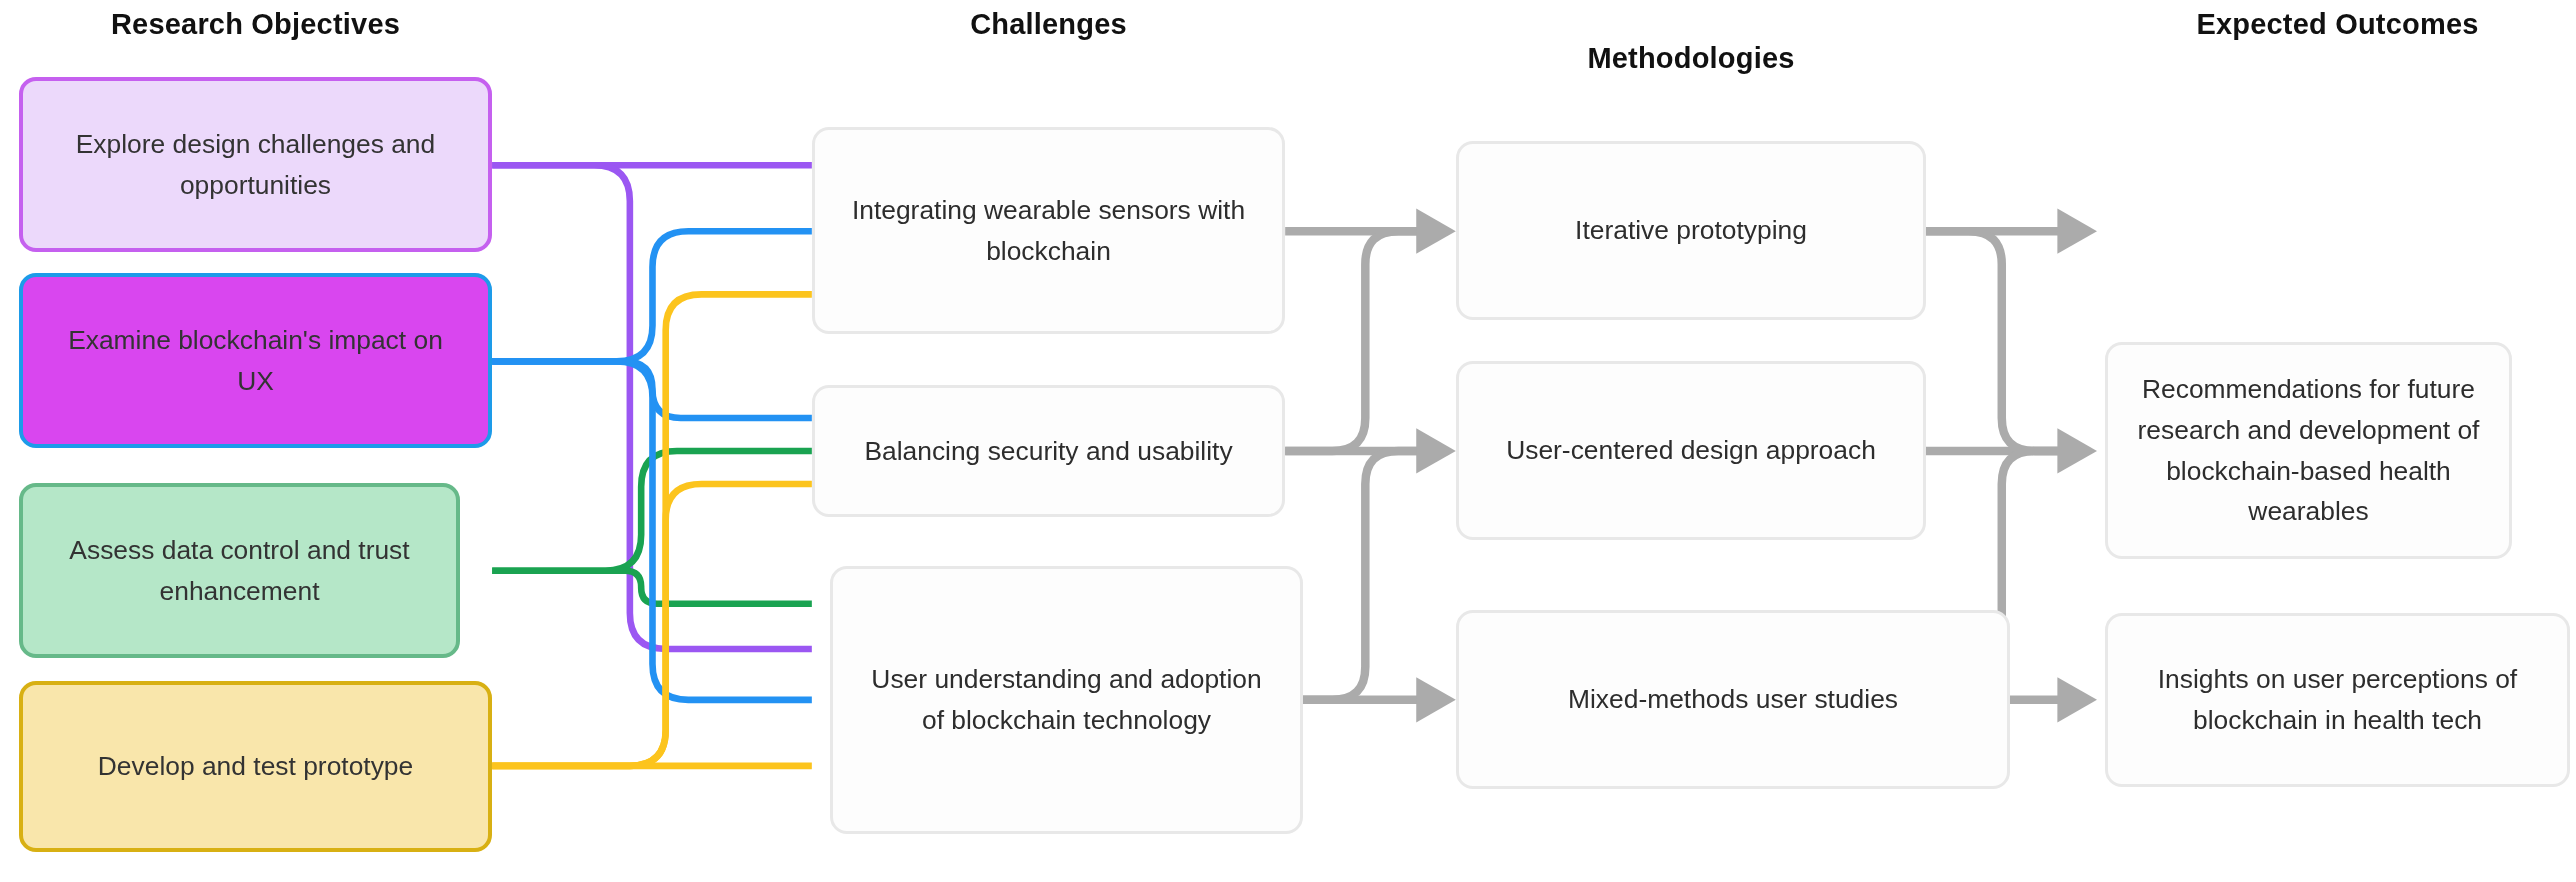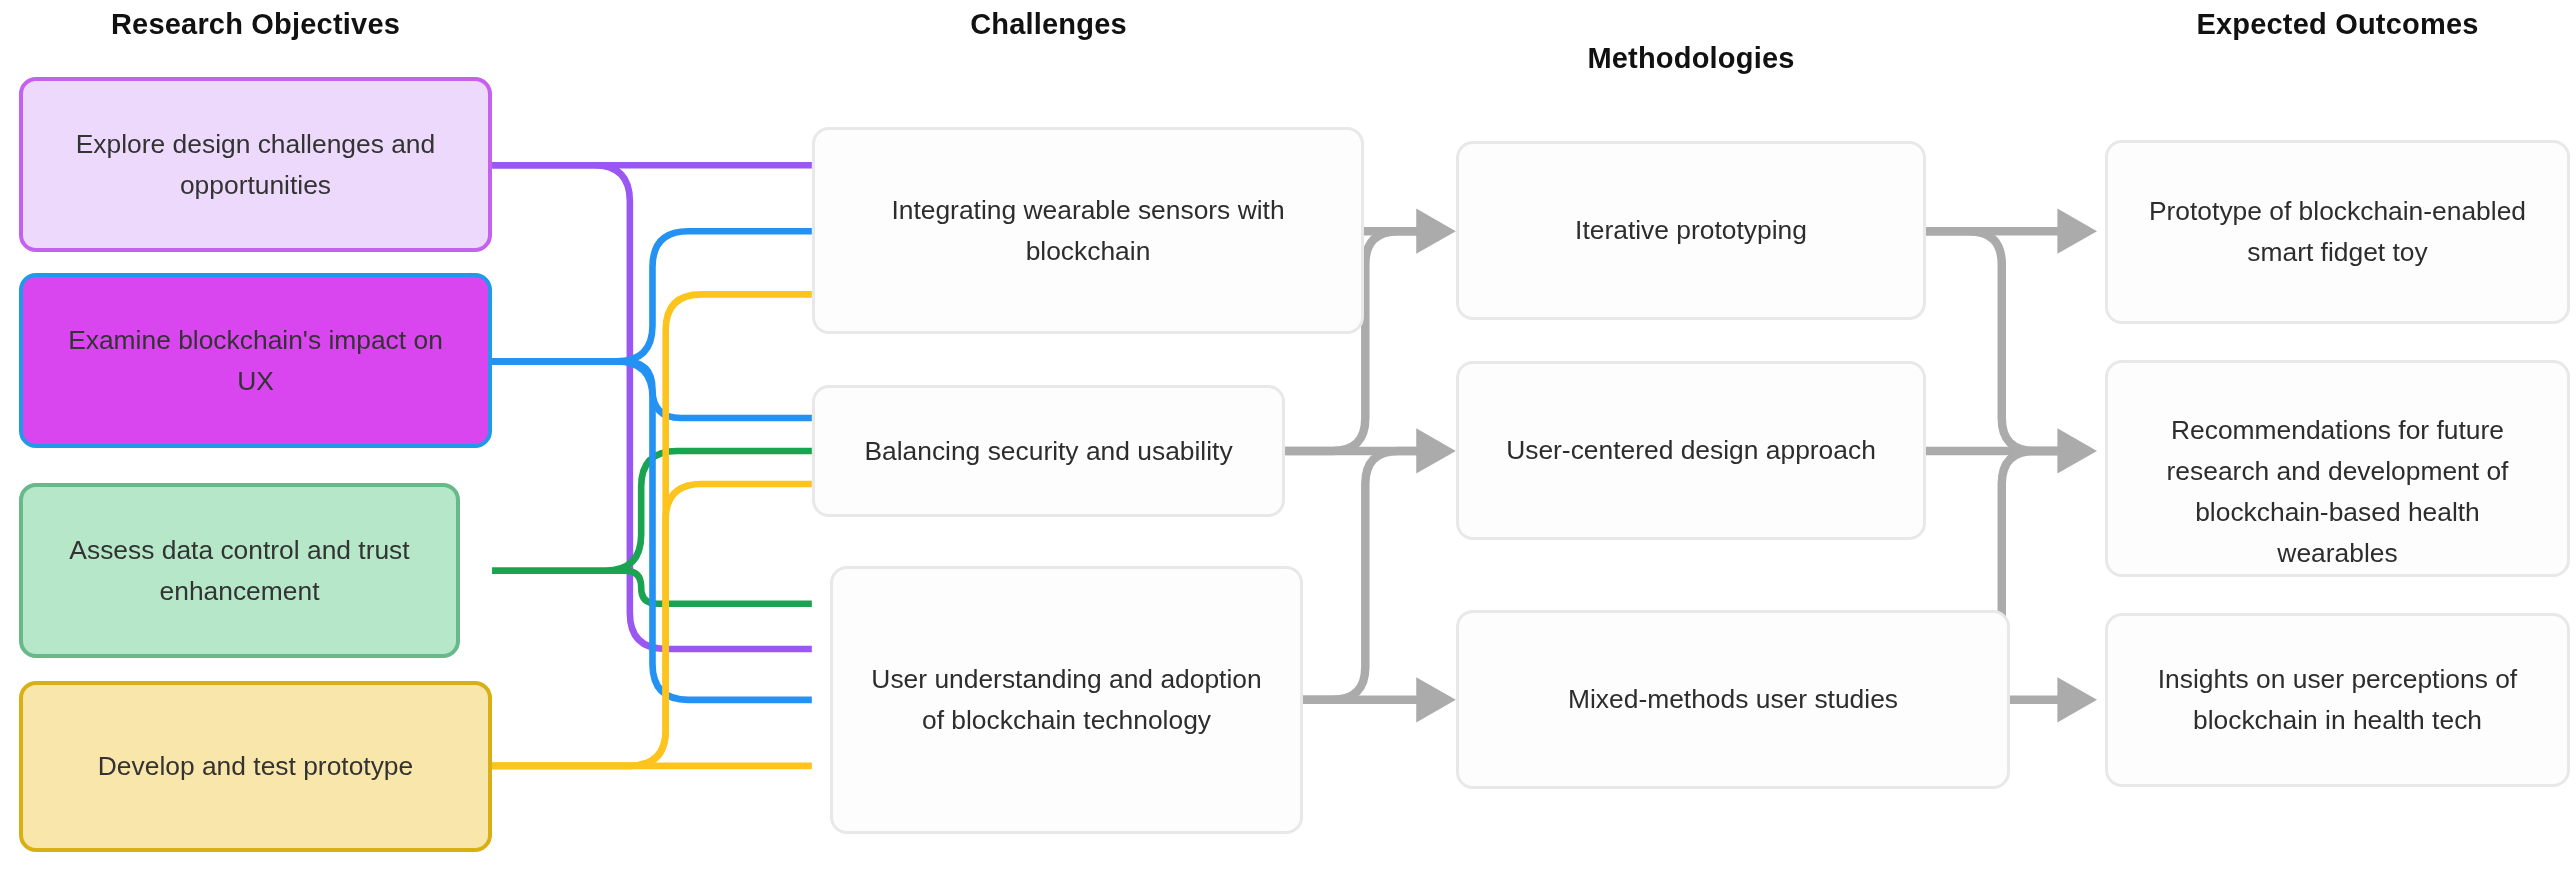--- a/index.html
+++ b/index.html
@@ -64,41 +64,38 @@
     </div>
     <div class="node objective" style="left: 19px; top: 273px; width: 473px; height: 175px; background: #d946ef; border-color: rgb(29, 155, 233);">
       <span>Examine blockchain's impact on UX</span>
     </div>
     <div class="node objective" style="left: 19px; top: 483px; width: 441px; height: 175px; background: rgb(181, 231, 200); border-color: rgb(102, 185, 137);">
       <span>Assess data control and trust enhancement</span>
     </div>
     <div class="node objective" style="left: 19px; top: 681px; width: 473px; height: 171px; background: rgb(249, 230, 171); border-color: rgb(216, 176, 19);">
       <span>Develop and test prototype</span>
     </div>
-    <div class="node plain" style="left: 812px; top: 127px; width: 552px; height: 207px;">
+    <div class="node plain" style="left: 812px; top: 127px; width: 473px; height: 207px;">
       <span>Integrating wearable sensors with blockchain</span>
     </div>
     <div class="node plain" style="left: 812px; top: 385px; width: 473px; height: 132px;">
       <span>Balancing security and usability</span>
     </div>
     <div class="node plain" style="left: 812px; top: 566px; width: 473px; height: 268px; margin-left: 18px;">
       <span>User understanding and adoption of blockchain technology</span>
     </div>
     <div class="node plain" style="left: 1456px; top: 141px; width: 470px; height: 179px;">
       <span>Iterative prototyping</span>
     </div>
     <div class="node plain" style="left: 1456px; top: 361px; width: 470px; height: 179px;">
       <span>User-centered design approach</span>
     </div>
     <div class="node plain" style="left: 1456px; top: 610px; width: 554px; height: 179px;">
       <span>Mixed-methods user studies</span>
     </div>
-    <div class="node plain" style="left: 2105px; top: 140px; width: 465px; height: 184px;">
-      <span>Prototype of blockchain-enabled smart fidget toy</span>
-    </div>
-    <div class="node plain" style="left: 2105px; top: 360px; width: 465px; height: 217px; align-items: flex-end;">
+    <div class="node plain" style="left: 2105px; top: 342px; width: 407px; height: 217px;">
       <span>Recommendations for future research and development of blockchain-based health wearables</span>
     </div>
     <div class="node plain" style="left: 2105px; top: 613px; width: 465px; height: 174px;">
       <span>Insights on user perceptions of blockchain in health tech</span>
     </div>
   </div>
 
 
 </body></html>

